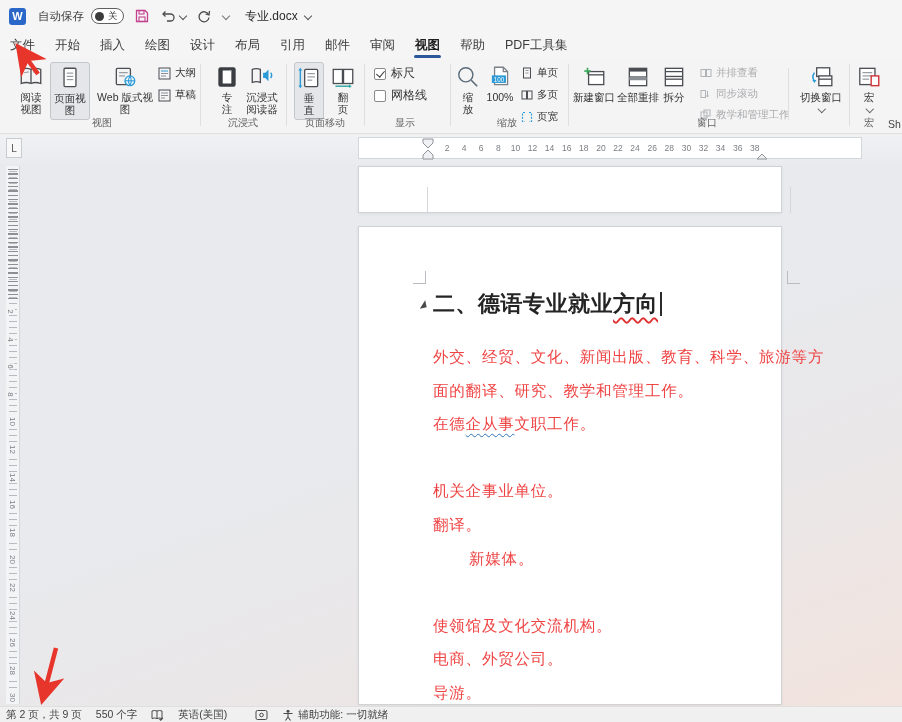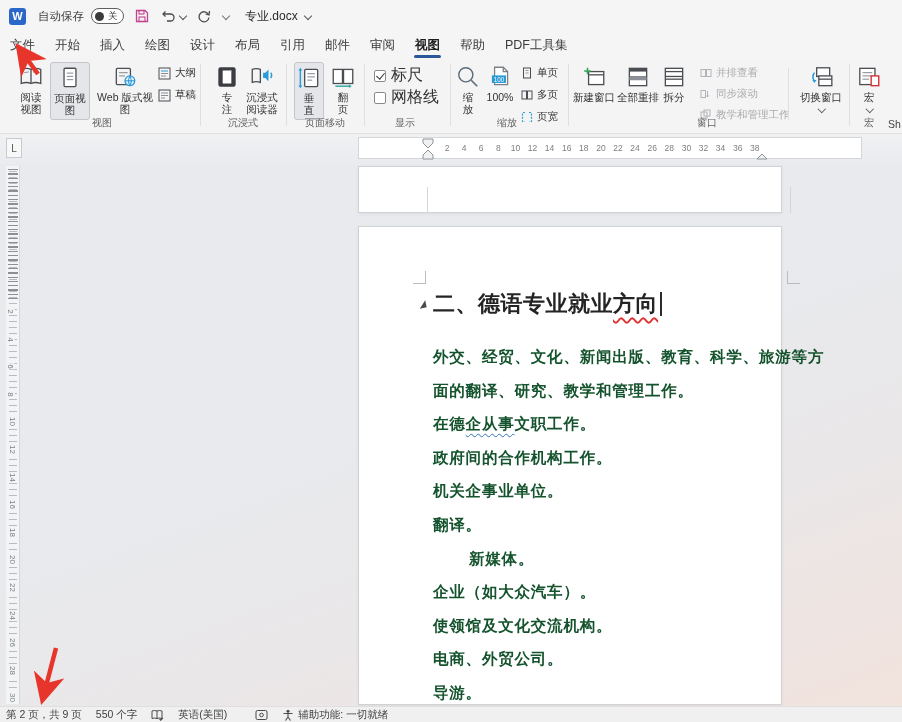--- a/index.html
+++ b/index.html
@@ -28,21 +28,21 @@
 
   
   .ribbon { position:absolute; left:0; top:58px; width:902px; height:76px; background:#f5f4f4; border-bottom:1px solid #dfdfdf; }
   .gsep { position:absolute; top:6px; height:62px; width:1px; background:#e0dfdf; }
   .grp-label { position:absolute; bottom:3px; font-size:10px; color:#605f5f; text-align:center; }
   .bigbtn { position:absolute; top:4px; display:flex; flex-direction:column; align-items:center; gap:2px; border-radius:3px; padding-top:2px; }
   .bigbtn .lbl { font-size:10.5px; color:#333; line-height:11.5px; text-align:center; white-space:pre-line; }
   .bigbtn.sel { background:#e4e6e9; border:1px solid #c3c6cb; }
   .smallbtn { position:absolute; display:flex; align-items:center; gap:4px; font-size:10.5px; color:#333; }
   .smallbtn.disabled { color:#a9abae; }
-  .cbrow { position:absolute; display:flex; align-items:center; gap:5px; font-size:16px; color:#333; }
+  .cbrow { position:absolute; display:flex; align-items:center; gap:5px; font-size:12px; color:#333; }
   .cbx { width:12px; height:12px; border:1px solid #8a8a8a; border-radius:2px; background:#fff; position:relative; }
   .cbx.on::after { content:""; position:absolute; left:2.5px; top:0.5px; width:4px; height:7px; border-right:1.6px solid #333; border-bottom:1.6px solid #333; transform:rotate(40deg); }
   .dropchev { width:7px; height:7px; position:relative; }
   .dropchev::after { content:""; position:absolute; left:1px; top:0; width:4.5px; height:4.5px; border-right:1.3px solid #555; border-bottom:1.3px solid #555; transform:rotate(45deg); }
   .partial-txt { position:absolute; font-size:10.5px; color:#444;text-align:center; }
 
   
   .rulerband { position:absolute; left:0; top:134px; width:902px; height:30px; background:linear-gradient(180deg,#f0f1f3,#e9ebee); }
   .tabselector { position:absolute; left:6px; top:4px; width:16px; height:20px; background:#f8f8f8; border:1px solid #c9cccf; color:#555; font-size:10px; display:flex; align-items:center; justify-content:center; }
   .hruler { position:absolute; left:358px; top:3px; width:504px; height:22px; background:#fff; border:1px solid #d4d7da; }
@@ -62,21 +62,21 @@
   .page2 { top:62px; height:479px; }
   .bnd-line { position:absolute; top:20px; width:1px; height:26px; background:#d4d7da; }
   .corner { position:absolute; top:44px; width:13px; height:13px; }
   .corner.cl { border-right:1px solid #b9bcc0; border-bottom:1px solid #b9bcc0; }
   .corner.cr { border-left:1px solid #b9bcc0; border-bottom:1px solid #b9bcc0; }
   .heading { position:absolute; left:74px; top:62px; font-size:22px; font-weight:bold; color:#242424; letter-spacing:0.5px; white-space:nowrap; display:flex; align-items:center; }
   .h-marker { position:absolute; left:60px; top:74px; width:0; height:0; border-left:7px solid transparent; border-bottom:7px solid #4a4a4a; transform:rotate(-12deg); }
   .squig-red { text-decoration:underline; text-decoration-style:wavy; text-decoration-color:#e03131; text-decoration-thickness:1.5px; text-underline-offset:6px; }
   .squig-blue { text-decoration:underline; text-decoration-style:wavy; text-decoration-color:#2e75b6; text-decoration-thickness:1.2px; text-underline-offset:4px; }
   .caret { display:inline-block; width:1.5px; height:24px; background:#2b2b2b; margin-left:2px; }
-  .para { position:absolute; left:74px; font-size:15.5px; color:#14532d; letter-spacing:0.8px; white-space:nowrap;font-weight:bold; }
+  .para { position:absolute; left:74px; font-size:15.5px; color:#ef4444; letter-spacing:0.8px; white-space:nowrap; }
 
   
   .statusbar { position:absolute; left:0; top:706px; width:902px; height:16px; background:#f1f0f0; border-top:1px solid #e0dfdf; display:flex; align-items:center; font-size:10.5px; color:#414141; }
   .statusbar .sitem { margin-left:14px; display:flex; align-items:center; gap:4px; white-space:nowrap; }
   .statusbar .sitem:first-child { margin-left:6px; }
 
   .arrow-overlay { position:absolute; pointer-events:none; }
   svg.icon { display:block; }
 </style>
 </head>
@@ -432,25 +432,23 @@
       <div class="h-marker"></div>
       <div class="heading">
         <span class="squig-red-target">二、德语专业就业<span class="squig-red">方向</span></span>
           <span class="caret"></span>
       </div>
       <div class="para" style="top:120px;">外交、经贸、文化、新闻出版、教育、科学、旅游等方</div>
       <div class="para" style="top:154px;">面的翻译、研究、教学和管理工作。</div>
       <div class="para" style="top:187px;">
         <span>在德</span><span class="squig-blue">企从事</span><span>文职工作。</span>
       </div>
-      <div class="para" style="top:221px;">政府间的合作机构工作。</div>
       <div class="para" style="top:254px;">机关企事业单位。</div>
       <div class="para" style="top:288px;">翻译。</div>
       <div class="para" style="top:322px;margin-left:36px;">新媒体。</div>
-      <div class="para" style="top:355px;">企业（如大众汽车）。</div>
       <div class="para" style="top:389px;">使领馆及文化交流机构。</div>
       <div class="para" style="top:422px;">电商、外贸公司。</div>
       <div class="para" style="top:456px;">导游。</div>
     </div>
   </div>
 
   <div class="statusbar">
     <div class="sitem">第 2 页，共 9 页</div>
     <div class="sitem">550 个字</div>
     <div class="sitem">

